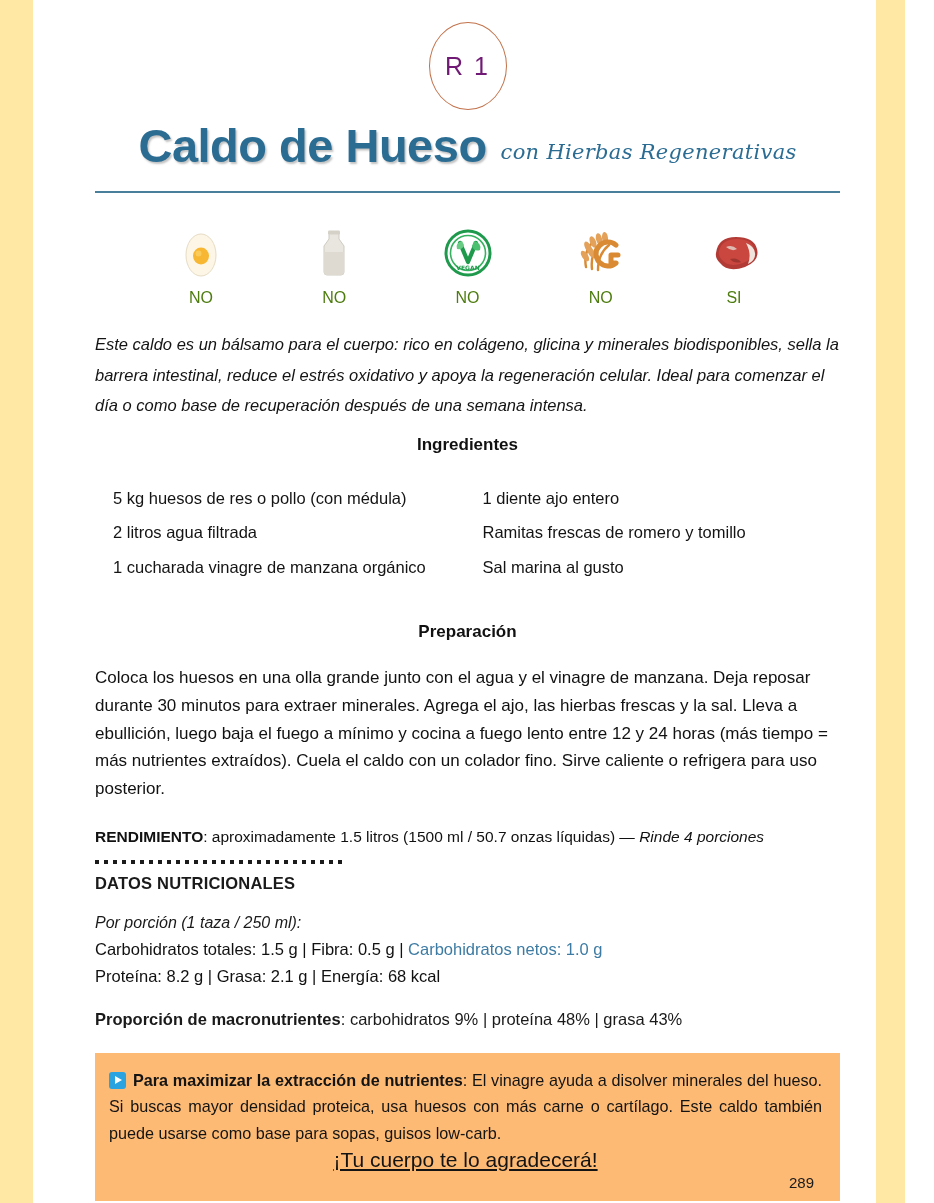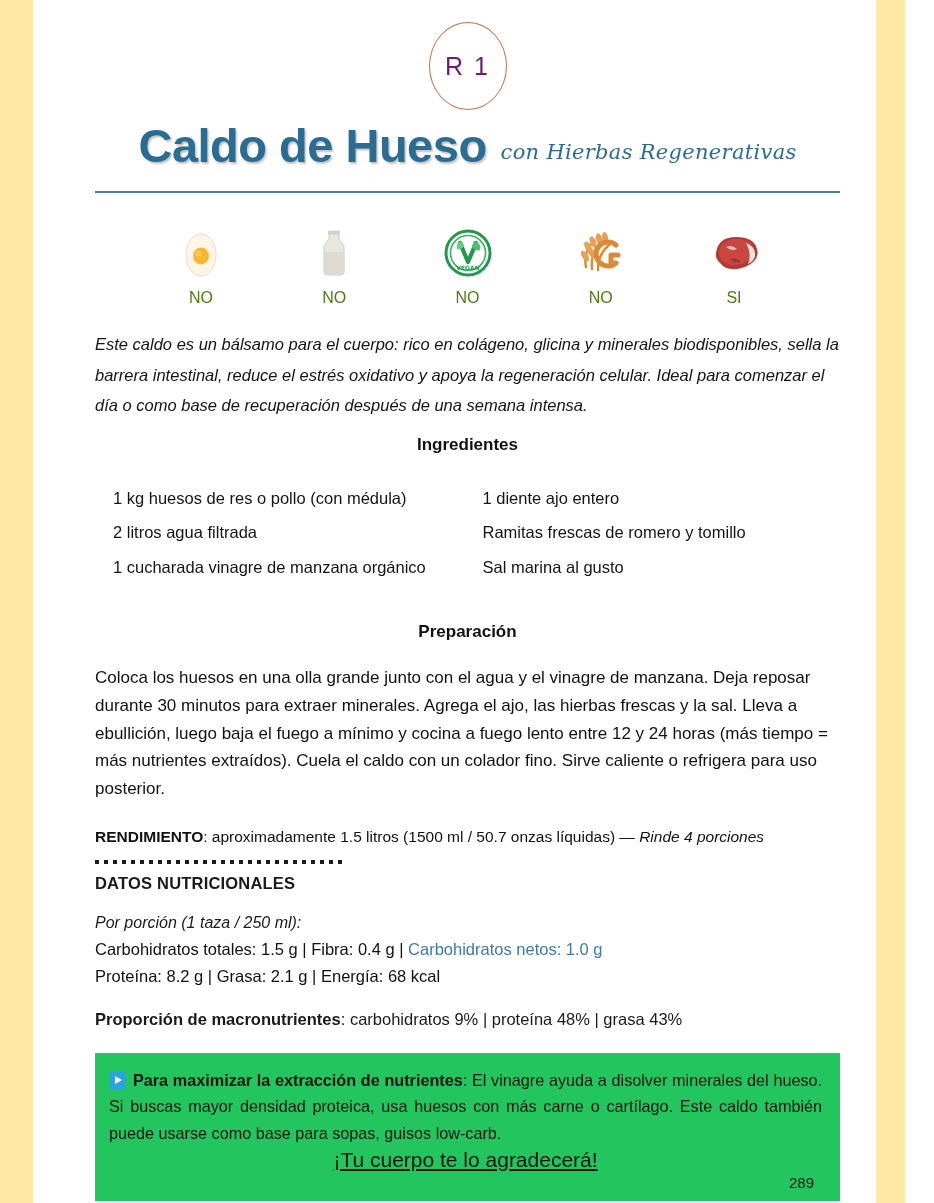--- a/index.html
+++ b/index.html
@@ -212,21 +212,21 @@
   .net-carbs { color: #3d7ba3; }
   .macro-line {
     margin-top: 24px;
     font-size: 16.5px;
   }
   .macro-line b { font-weight: bold; }
 
   
   .tip-box {
     margin-top: 24px;
-    background: #22c55e;
+    background: #fdba74;
     padding: 14px 18px 10px 14px;
     position: relative;
     min-height: 118px;
     box-sizing: border-box;
   }
   .tip-text {
     font-size: 16.2px;
     line-height: 1.62;
     color: #141414;
     text-align: justify;
@@ -359,21 +359,21 @@
       </div>
 
     </div>
 
     <div class="description">Este caldo es un bálsamo para el cuerpo: rico en colágeno, glicina y minerales biodisponibles, sella la barrera intestinal, reduce el estrés oxidativo y apoya la regeneración celular. Ideal para comenzar el día o como base de recuperación después de una semana intensa.</div>
 
     <div class="section-heading">Ingredientes</div>
 
     <div class="ingredients">
       <div class="ing-col left">
-        <div class="ing-item">1 kg huesos de res o pollo (con médula)</div>
+        <div class="ing-item">5 kg huesos de res o pollo (con médula)</div>
         <div class="ing-item">2 litros agua filtrada</div>
         <div class="ing-item">1 cucharada vinagre de manzana orgánico</div>
       </div>
       <div class="ing-col right">
         <div class="ing-item">1 diente ajo entero</div>
         <div class="ing-item">Ramitas frescas de romero y tomillo</div>
         <div class="ing-item">Sal marina al gusto</div>
       </div>
     </div>
 
@@ -411,21 +411,21 @@
         <i></i>
         <i></i>
         <i></i>
         <i></i>
         <i></i>
     </div>
 
     <div class="nutri-heading">DATOS NUTRICIONALES</div>
     <div class="nutri-serving">Por porción (1 taza / 250 ml):</div>
     <div class="nutri-line">
-      <span>Carbohidratos totales: 1.5 g | Fibra: 0.4 g | </span><span class="net-carbs">Carbohidratos netos: 1.0 g</span>
+      <span>Carbohidratos totales: 1.5 g | Fibra: 0.5 g | </span><span class="net-carbs">Carbohidratos netos: 1.0 g</span>
     </div>
     <div class="nutri-line">Proteína: 8.2 g | Grasa: 2.1 g | Energía: 68 kcal</div>
 
     <div class="macro-line">
       <b>Proporción de macronutrientes</b><span>: carbohidratos 9% | proteína 48% | grasa 43%</span>
     </div>
 
     <div class="tip-box">
       <div class="tip-text">
         <span class="play-icon"></span><b>Para maximizar la extracción de nutrientes</b><span>: El vinagre ayuda a disolver minerales del hueso. Si buscas mayor densidad proteica, usa huesos con más carne o cartílago. Este caldo también puede usarse como base para sopas, guisos low-carb.</span>

